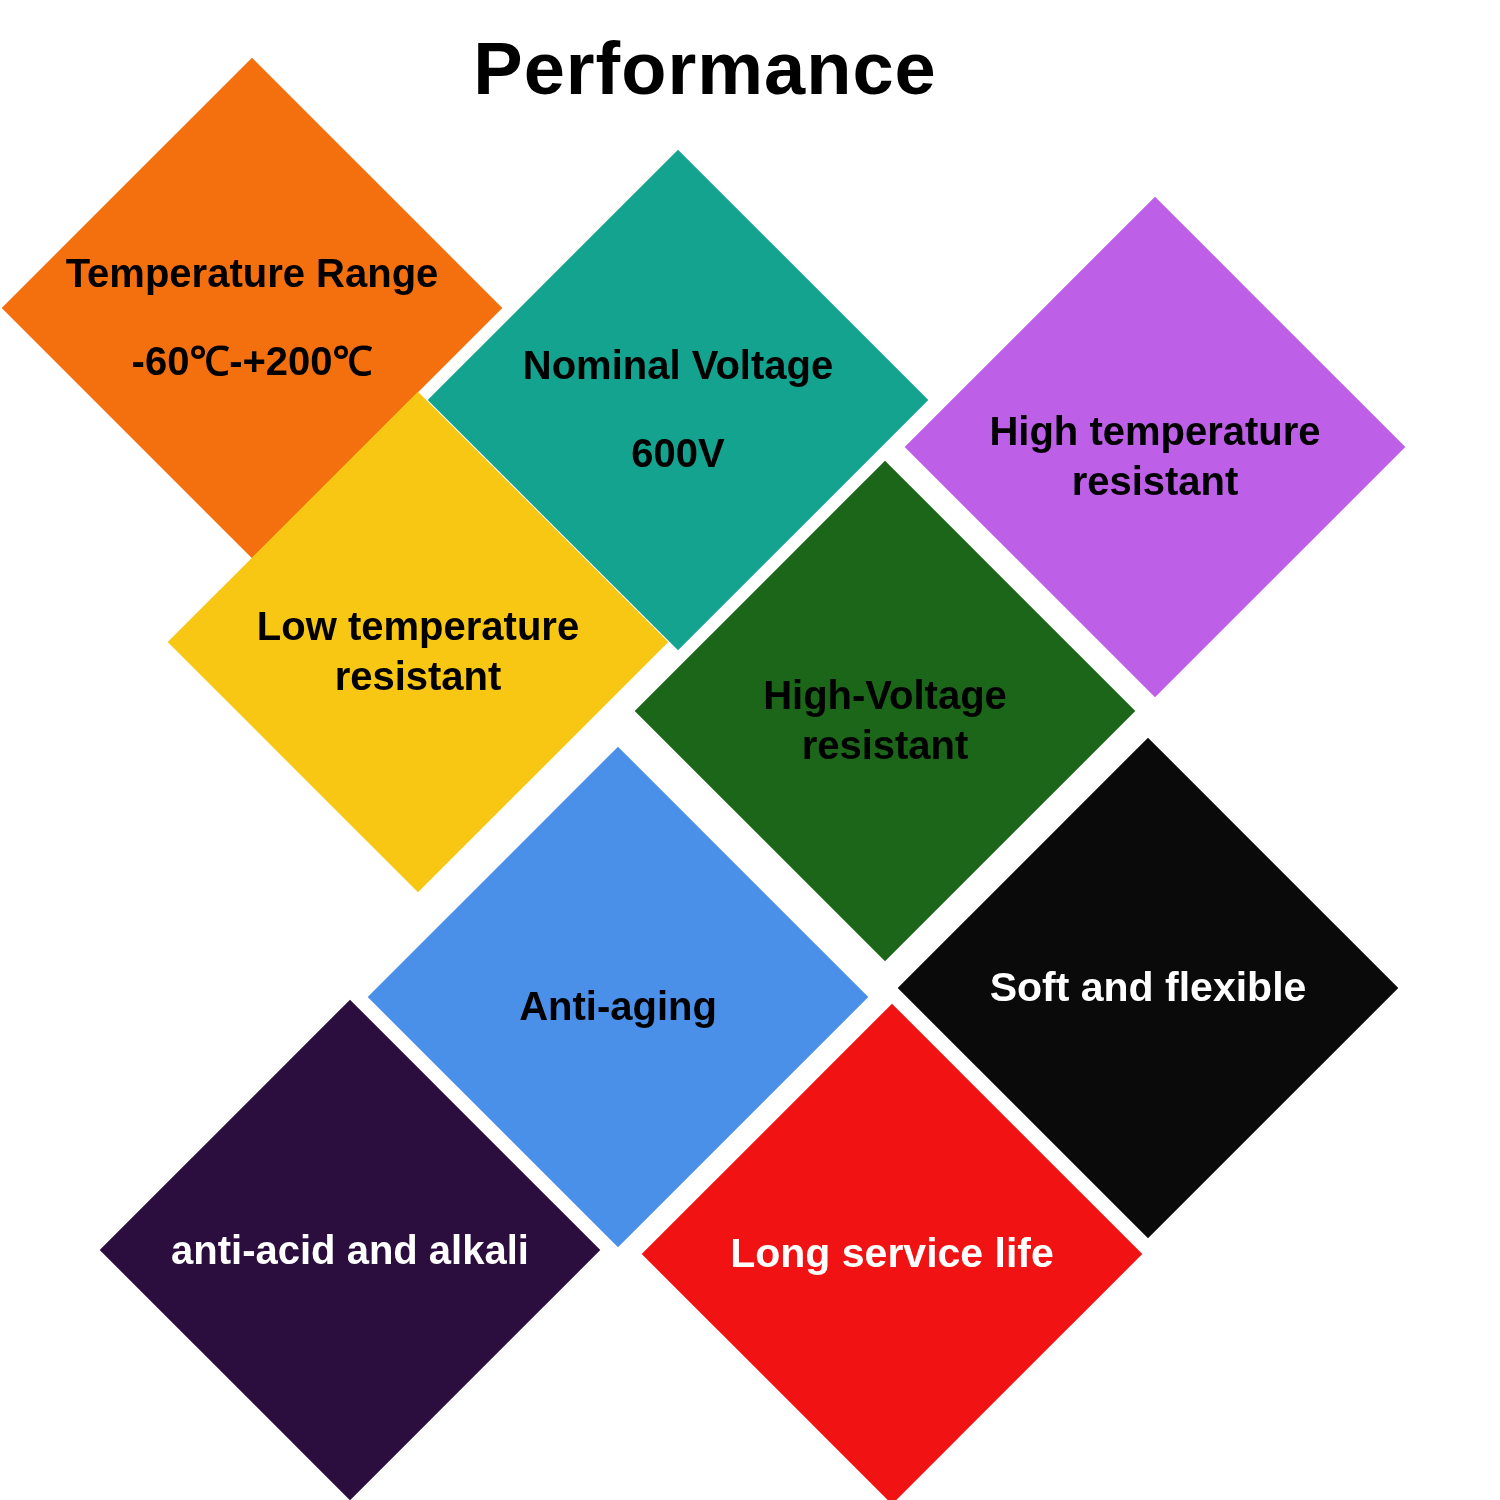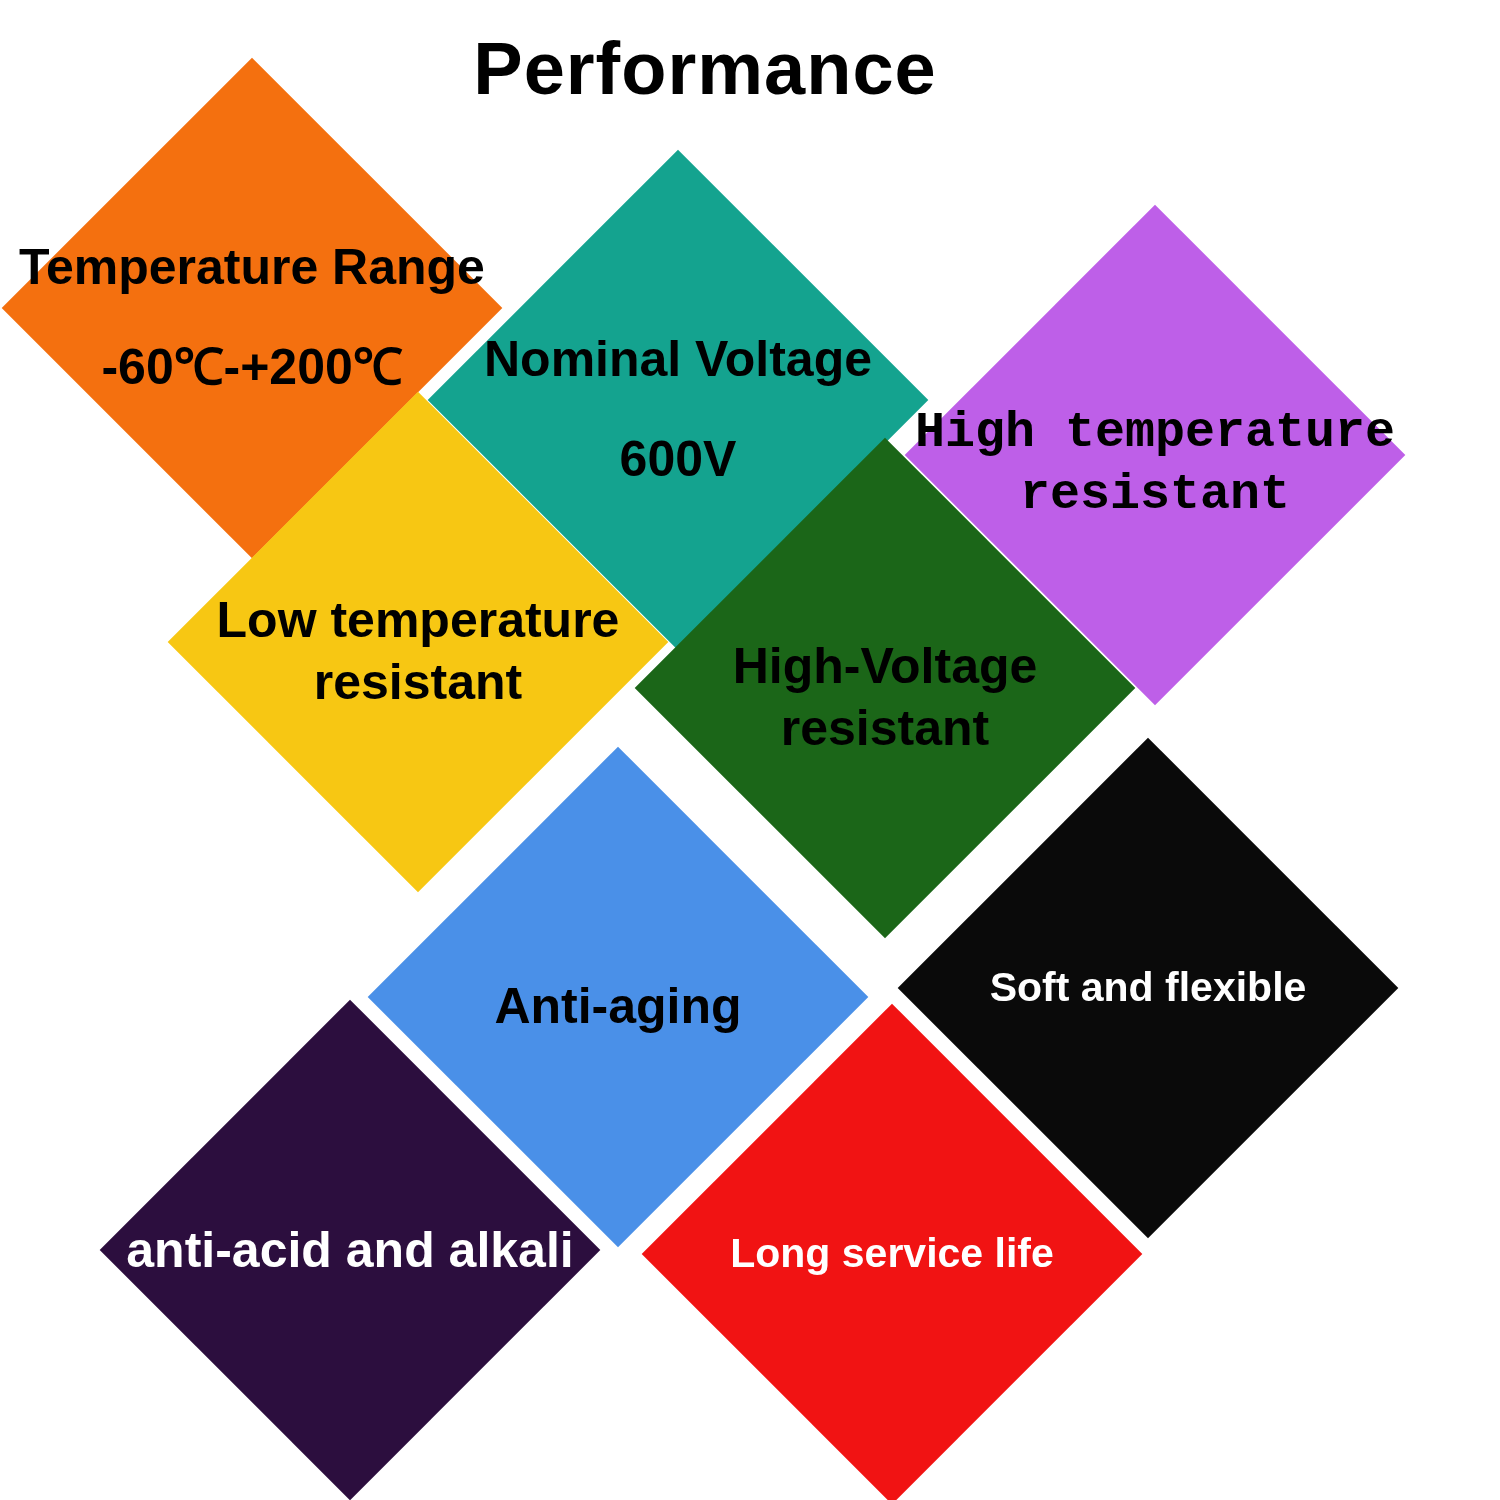--- a/index.html
+++ b/index.html
@@ -42,32 +42,32 @@
   }
   .dlabel {
     position: absolute;
     inset: 0;
     display: flex;
     flex-direction: column;
     align-items: center;
     justify-content: center;
     text-align: center;
     font-weight: bold;
-    font-size: 50px;
+    font-size: 40px;
     line-height: 1.25;
     padding-top: 18px;
   }
   .line:empty { display: none; }
   .gap .line2 { margin-top: 38px; }
 
   .d0 { left: 2px;   top: 58px;   }
   .d1 { left: 428px; top: 150px;  }
-  .d2 { left: 905px; top: 205px; font-family: Liberation Mono, monospace;  }
+  .d2 { left: 905px; top: 197px;  }
   .d3 { left: 168px; top: 392px;  }
-  .d4 { left: 635px; top: 438px;  }
+  .d4 { left: 635px; top: 461px;  }
   .d5 { left: 898px; top: 738px;  }
   .d6 { left: 368px; top: 747px;  }
   .d7 { left: 100px; top: 1000px; }
   .d8 { left: 642px; top: 1004px; }
 
   .d5 .dlabel, .d7 .dlabel, .d8 .dlabel { padding-top: 0; }
   .d8 .dlabel { font-size: 41px; }
   .d5 .dlabel { font-size: 41px; }
 </style>
 </head>

